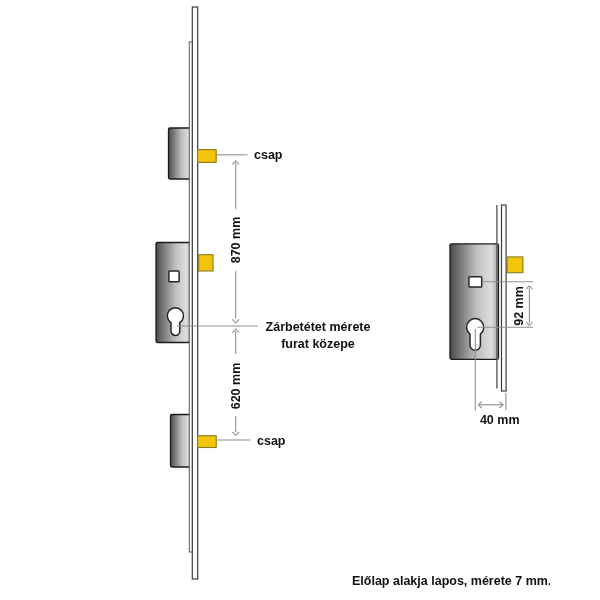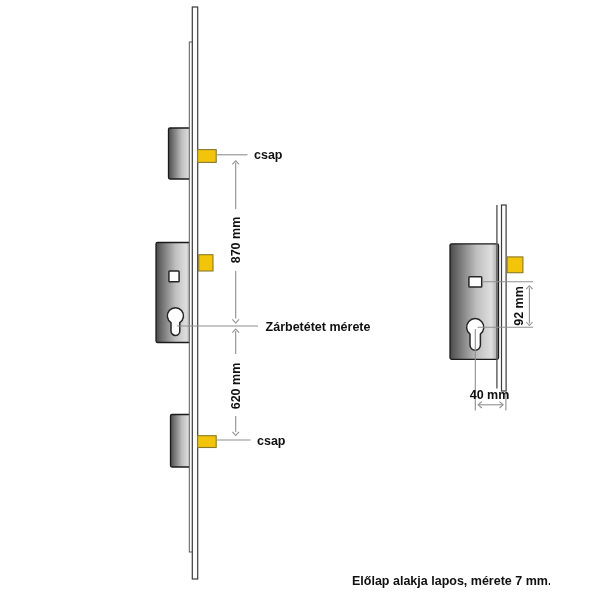--- a/index.html
+++ b/index.html
@@ -99,25 +99,26 @@
       </g>
     </g>
   </svg>
 
   <div class="lbl" style="left:254px;top:148px;">csap</div>
 
   <div class="lbl vtext" style="left:205.5px;top:232px;width:60px;height:16px;">870 mm</div>
 
   <div class="lbl note" style="left:256px;top:319px;">
     <div>Zárbetétet mérete</div>
+    <div>furat közepe</div>
   </div>
 
   <div class="lbl vtext" style="left:205.5px;top:377.5px;width:60px;height:16px;">620 mm</div>
 
   <div class="lbl" style="left:257px;top:433.5px;">csap</div>
 
   <div class="lbl vtext" style="left:495.6px;top:297.5px;width:46px;height:16px;">92 mm</div>
 
-  <div class="lbl" style="left:459.5px;top:388px;width:60px;text-align:center;">40 mm</div>
+  <div class="lbl" style="left:459.5px;top:413px;width:60px;text-align:right;">40 mm</div>
 
   <div class="lbl" style="left:352px;top:574px;">Előlap alakja lapos, mérete 7 mm.</div>
 
 </div>
 
 </body></html>

